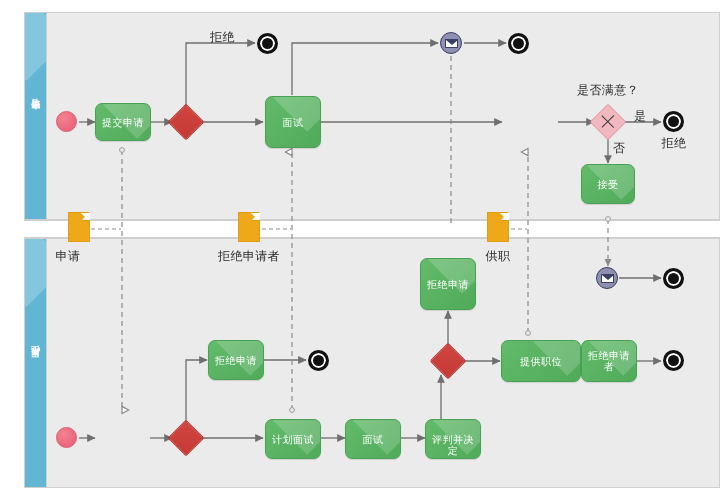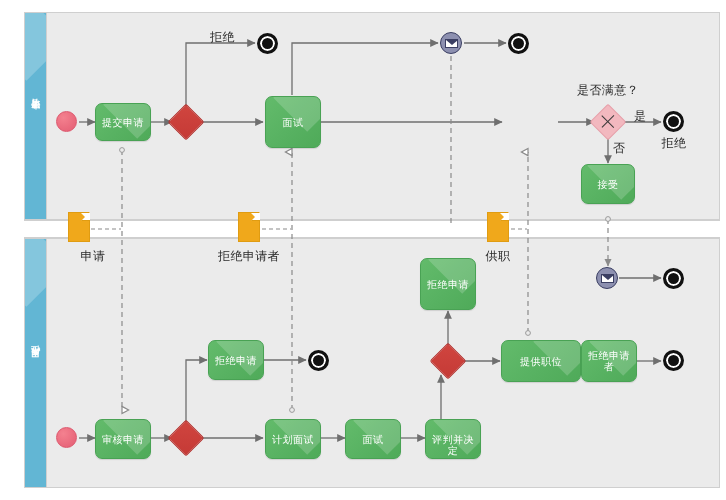--- a/index.html
+++ b/index.html
@@ -331,21 +331,21 @@
 
   <div class="lbl center" style="left:674px; top:135px;">拒绝</div>
 
   <div class="task" style="left:581px; top:164px; width:54px; height:40px;">
     <span>接受</span>
   </div>
 
   <div class="dataobj" style="left:68px; top:212px;">
     <div class="fold"></div>
   </div>
-  <div class="lbl center" style="left:93px; top:248px;">申请</div>
+  <div class="lbl center" style="left:68px; top:248px;">申请</div>
 
   <div class="dataobj" style="left:238px; top:212px;">
     <div class="fold"></div>
   </div>
   <div class="lbl center" style="left:249px; top:248px;">拒绝申请者</div>
 
   <div class="dataobj" style="left:487px; top:212px;">
     <div class="fold"></div>
   </div>
   <div class="lbl center" style="left:498px; top:248px;">供职</div>
@@ -373,23 +373,20 @@
   </div>
 
   <div class="task" style="left:581px; top:340px; width:56px; height:42px;">
     <span>拒绝申请者</span>
   </div>
 
   <div class="end-ev" style="left:663px; top:350px;"></div>
 
   <div class="start-ev" style="left:56px; top:427px;"></div>
 
-  <div class="task" style="left:95px; top:419px; width:56px; height:40px;">
-    <span>审核申请</span>
-  </div>
 
   <div class="gw red" style="left:173px; top:425px;"></div>
 
   <div class="task" style="left:265px; top:419px; width:56px; height:40px;">
     <span>计划面试</span>
   </div>
 
   <div class="task" style="left:345px; top:419px; width:56px; height:40px;">
     <span>面试</span>
   </div>

